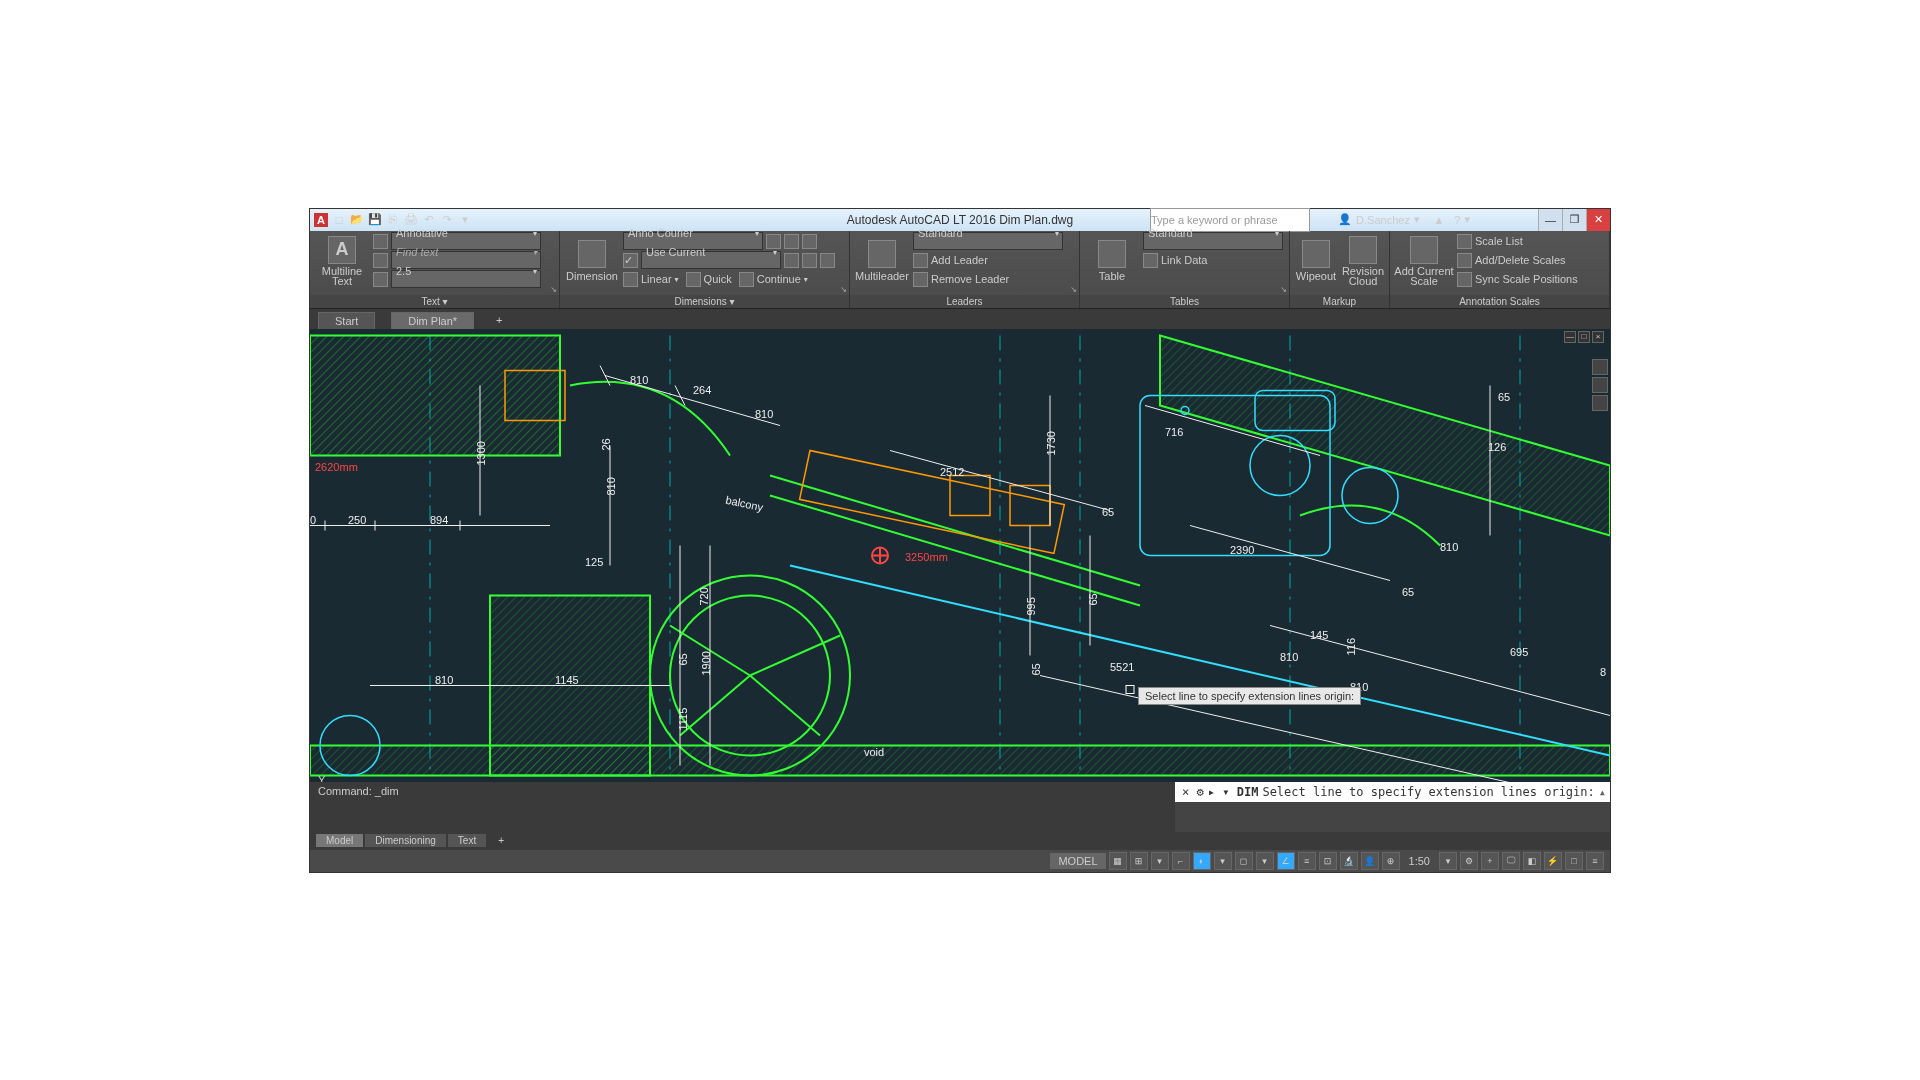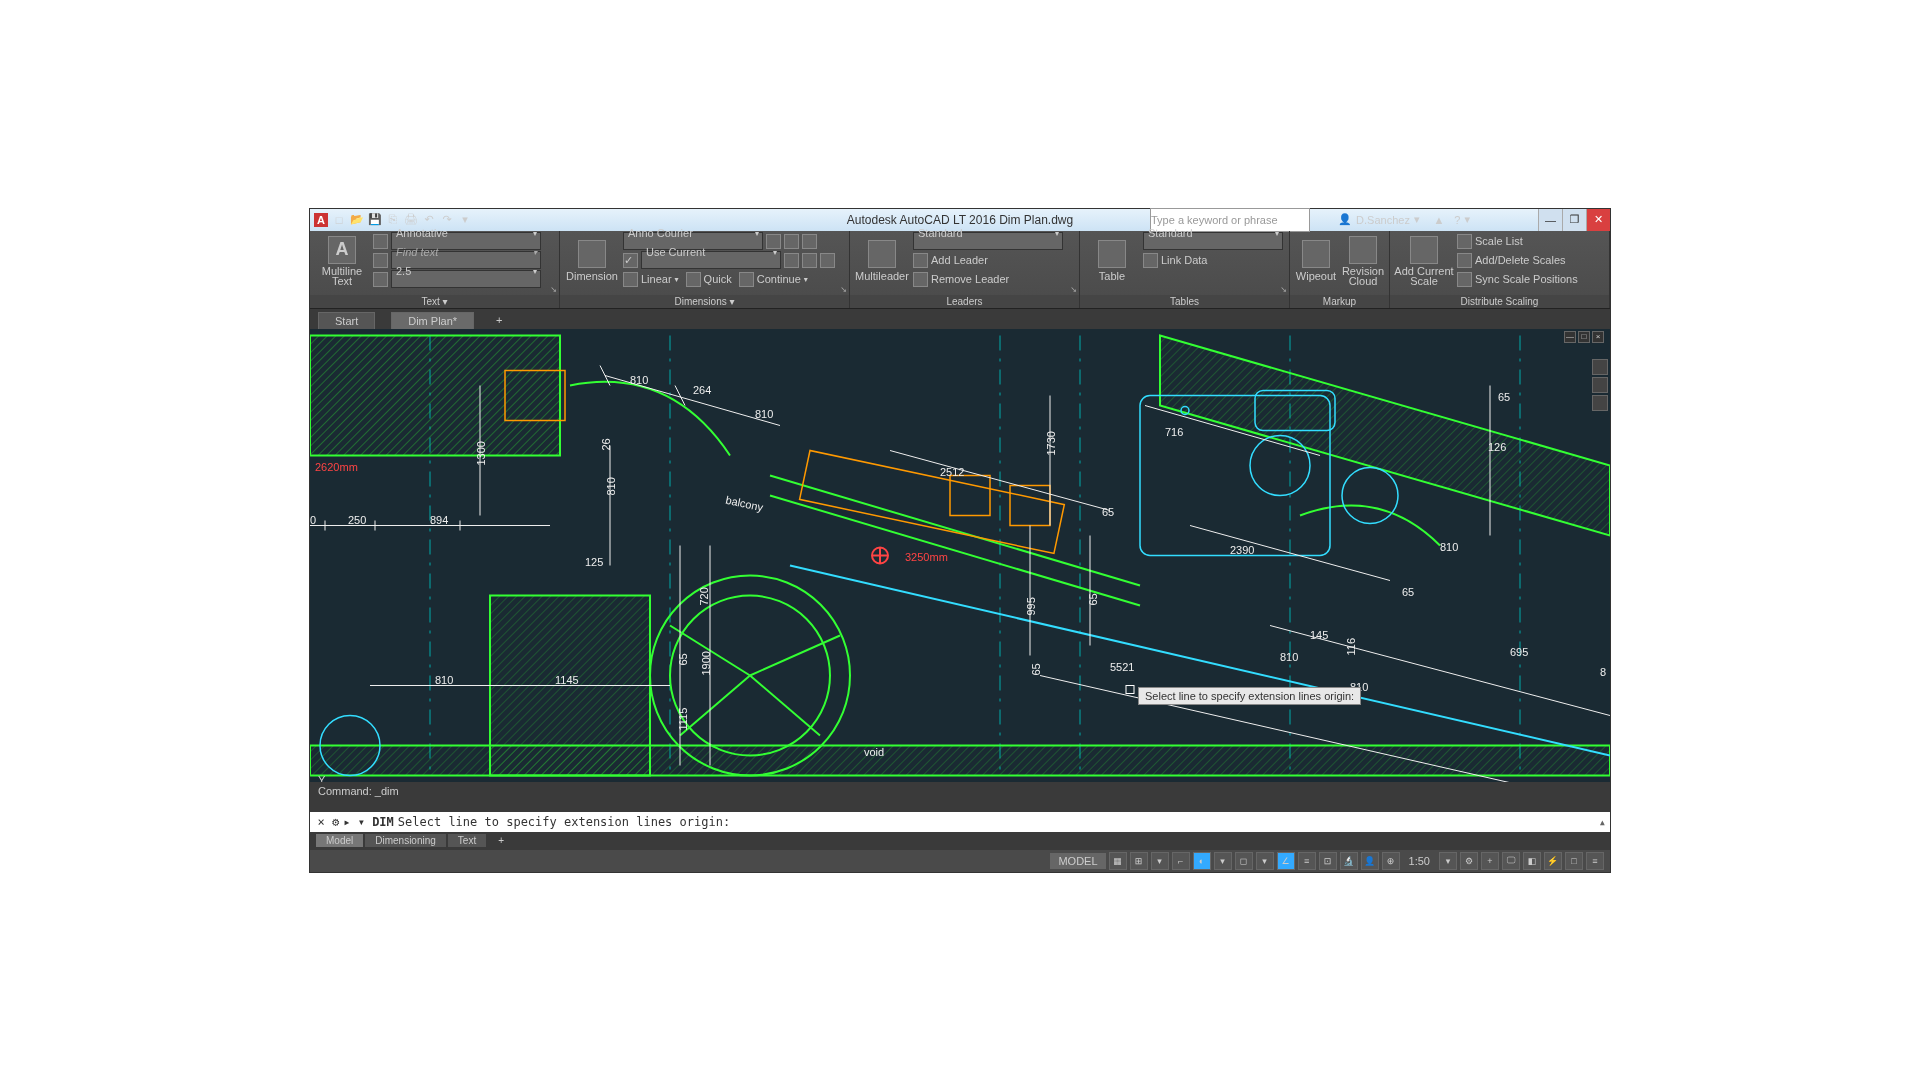--- a/index.html
+++ b/index.html
@@ -29,21 +29,21 @@
 .dd::after{content:"▾";position:absolute;right:3px;font-size:8px}
 .smico{width:15px;height:15px;background:#666;border:1px solid #888}
 .mini-arrow{position:absolute;right:2px;bottom:14px;font-size:8px;color:#aaa}
 .doctabs{height:20px;background:#3a3a3a;display:flex;align-items:flex-end;padding-left:8px;gap:16px}
 .doctab{padding:2px 16px;background:#555;border:1px solid #666;border-bottom:none;font-size:11px}
 .doctab.active{background:#6a6a6a}
 .doctab-plus{width:18px;height:18px;display:flex;align-items:center;justify-content:center}
 .canvas{flex:1;background:#1a2a33;position:relative;overflow:hidden}
 .canvas svg{position:absolute;inset:0;width:100%;height:100%}
 .tooltip-box{position:absolute;background:#e8e8e8;border:1px solid #888;color:#333;padding:2px 6px;font-size:11px}
-.cmd-area{height:50px;background:#444;display:flex;flex-direction:column}
+.cmd-area{height:50px;background:#444;display:flex;flex-direction:row}
 .cmd-hist{flex:1;background:#3a3a3a;padding:2px 8px;color:#ccc;font-family:Consolas,monospace;font-size:12px;line-height:14px;overflow:hidden}
 .cmd-line{height:20px;background:#fff;display:flex;align-items:center;gap:4px;padding:0 4px}
 .cmd-line span{color:#333;font-family:Consolas,monospace;font-size:12px}
 .cmd-x{width:14px;text-align:center}
 .layout-tabs{height:18px;background:#3a3a3a;display:flex;align-items:center;padding-left:6px;gap:2px}
 .ltab{padding:1px 10px;background:#555;font-size:10px}
 .ltab.active{background:#777}
 .statusbar{height:22px;background:#4a4a4a;display:flex;align-items:center;justify-content:flex-end;gap:3px;padding:0 6px}
 .st-btn{width:18px;height:18px;background:#555;border:1px solid #666;display:flex;align-items:center;justify-content:center;font-size:9px}
 .st-txt{padding:0 6px}
@@ -222,21 +222,21 @@
           <div class="row">
               <div class="smico"></div>
               <span>Add/Delete Scales</span>
             </div>
           <div class="row">
               <div class="smico"></div>
               <span>Sync Scale Positions</span>
             </div>
         </div>
       </div>
-      <div class="panel-label">Distribute Scaling</div>
+      <div class="panel-label">Annotation Scales</div>
     </div>
   </div>
 
   <div class="doctabs">
     <div class="doctab">Start</div>
     <div class="doctab active">Dim Plan*</div>
     <div class="doctab-plus">+</div>
   </div>
 
   <div class="canvas">

